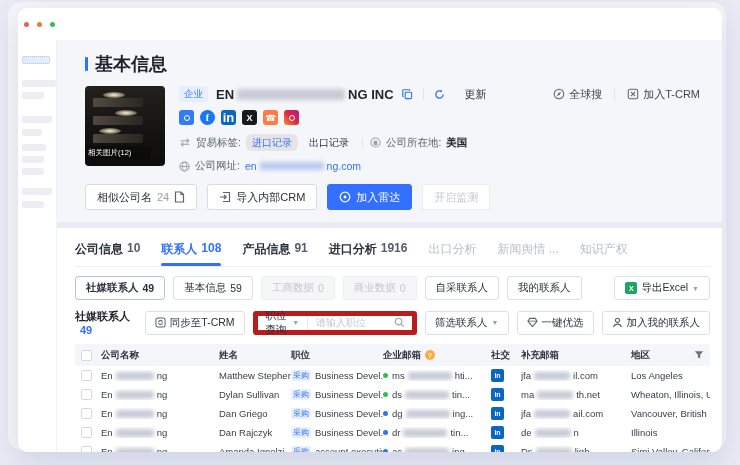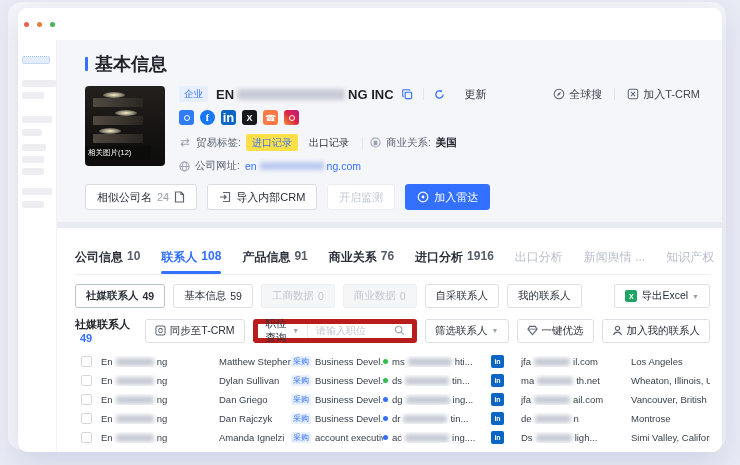--- a/index.html
+++ b/index.html
@@ -13,21 +13,21 @@
   .dot { width:6px; height:6px; border-radius:50%; }
 
   .body { display:flex; height:412px; }
   .sidebar { width:39px; background:#fff; border-right:1px solid #f1f2f6; padding:16px 0 0 4px; flex-shrink:0; }
   .sbar { height:7px; border-radius:2px; background:#eeeef2; }
   .sbar.active { background:#e3edfd; border:1px dotted #a9c6f3; height:8px; }
 
   .content { flex:1; background:#f5f6fa; overflow:hidden; display:flex; flex-direction:column; }
   .top-section { padding:12px 22px 12px 28px; }
   .band { height:6px; background:#e9ebf2; flex-shrink:0; }
-  .bottom-section { background:#fff; flex:1; padding:12px 12px 0 18px; overflow:hidden; }
+  .bottom-section { background:#fff; flex:1; padding:4px 12px 0 18px; overflow:hidden; }
 
   .title-row { display:flex; align-items:center; gap:7px; margin-bottom:10px; }
   .title-bar-accent { width:3px; height:14px; background:#3370ff; border-radius:1px; }
   .section-title { font-size:18px; font-weight:bold; color:#1f2329; }
 
   .company-row { display:flex; gap:14px; }
   .thumb { width:80px; height:80px; border-radius:4px; position:relative; overflow:hidden; flex-shrink:0;
     background:linear-gradient(180deg,#23201d 0%,#161412 55%,#0e0d0c 100%); }
   .thumb .shelf { position:absolute; left:8px; right:22px; height:9px; background:linear-gradient(90deg,#5a5248,#2c2823); border-radius:1px; opacity:.85; }
   .thumb .glow { position:absolute; width:22px; height:6px; border-radius:50%; background:radial-gradient(#fdf3d0,rgba(250,240,200,0)); }
@@ -50,21 +50,21 @@
   .si-fb { background:#1877f2; border-radius:50%; font-family:"Liberation Serif",serif; font-size:10px; }
   .si-li { background:#0a66c2; font-size:13px; }
   .si-x { background:#17191c; font-size:9px; }
   .si-ph { background:#ff7a45; font-size:9px; }
   .si-ig { background:linear-gradient(45deg,#f09433,#dc2743,#bc1888); }
   .ring { width:6px; height:6px; border:1.4px solid #fff; border-radius:50%; display:inline-block; }
 
   .row3 { gap:5px; margin-top:9px; font-size:10.5px; color:#5c6370; }
   .row3 b { color:#23262e; font-weight:bold; }
   .tag { border-radius:2px; padding:1.5px 6px; font-size:10px; cursor:pointer; }
-  .tag-import { color:#3370ff; background:#fde047; }
+  .tag-import { color:#3370ff; background:#e5e5e5;border-radius:6px; }
   .tag-export { color:#2a2f3a; }
   .gray-ic { color:#9aa0ae; display:inline-flex; }
   .row4 { gap:5px; margin-top:8px; font-size:10.5px; color:#5c6370; }
   .weblink { color:#3370ff; display:inline-flex; align-items:center; cursor:pointer; }
 
   .actions-row { display:flex; gap:10px; margin-top:11px; }
   .btn { display:inline-flex; align-items:center; gap:5px; height:26px; padding:0 11px; border:1px solid #d8dbe4; border-radius:3px; background:#fff; font-size:11px; color:#2a2f3a; cursor:pointer; white-space:nowrap; }
   .btn .cnt { color:#9aa0ae; }
   .btn-primary { background:#3370ff; border-color:#3370ff; color:#fff; }
   .btn-disabled { color:#c3c8d4; border-color:#ebedf3; cursor:default; }
@@ -234,21 +234,21 @@
               <span>贸易标签:</span>
               <span class="tag tag-import">进口记录</span>
               <span class="tag tag-export">出口记录</span>
               <span class="v-sep"></span>
               <span class="gray-ic">
                 <svg width="11" height="11" viewBox="0 0 12 12">
                     <circle cx="6" cy="6" r="5" fill="none" stroke="#9aa0ae" stroke-width="1.1"></circle>
                     <rect x="4" y="4" width="4" height="5" fill="#9aa0ae"></rect>
                   </svg>
               </span>
-              <span>商业关系:</span>
+              <span>公司所在地:</span>
               <b>美国</b>
             </div>
 
             <div class="ci-row row4">
               <span class="gray-ic">
                 <svg width="11" height="11" viewBox="0 0 12 12">
                     <circle cx="6" cy="6" r="5" fill="none" stroke="#9aa0ae" stroke-width="1.1"></circle>
                     <ellipse cx="6" cy="6" rx="2.2" ry="5" fill="none" stroke="#9aa0ae" stroke-width="1"></ellipse>
                     <path d="M1 6 H11" stroke="#9aa0ae" stroke-width="1"></path>
                   </svg>
@@ -276,54 +276,50 @@
           </button>
           <button class="btn">
             <span>
               <svg width="12" height="12" viewBox="0 0 12 12">
                   <path d="M4 1.5 H10.5 V10.5 H4" fill="none" stroke="#5b6270" stroke-width="1.2"></path>
                   <path d="M1 6 H7 M5 4 L7.2 6 L5 8" fill="none" stroke="#5b6270" stroke-width="1.2"></path>
                 </svg>
             </span>
             <span>导入内部CRM</span>
           </button>
-          <button class="btn btn-disabled">
-            <span>开启监测</span>
-          </button>
           <button class="btn btn-primary">
             <span>
               <svg width="12" height="12" viewBox="0 0 12 12">
                   <circle cx="6" cy="6" r="4.8" fill="none" stroke="#fff" stroke-width="1.2"></circle>
                   <circle cx="6" cy="6" r="1.4" fill="#fff"></circle>
                 </svg>
             </span>
             <span>加入雷达</span>
           </button>
+          <button class="btn btn-disabled">
+            <span>开启监测</span>
+          </button>
         </div>
       </div>
 
       <div class="band"></div>
 
       <div class="bottom-section">
         <div class="tabs-row" id="tabs-row">
             <div class="tab state-normal">
     <span class="t-label">公司信息</span>
     <span class="t-count">10</span>
   </div>
             <div class="tab state-active">
     <span class="t-label">联系人</span>
     <span class="t-count">108</span>
   </div>
             <div class="tab state-normal">
     <span class="t-label">产品信息</span>
     <span class="t-count">91</span>
-  </div>
-            <div class="tab state-normal">
-    <span class="t-label">商业关系</span>
-    <span class="t-count">76</span>
   </div>
             <div class="tab state-normal">
     <span class="t-label">进口分析</span>
     <span class="t-count">1916</span>
   </div>
             <div class="tab state-disabled">
     <span class="t-label">出口分析</span>
 
   </div>
             <div class="tab state-disabled">
@@ -414,20 +410,42 @@
                     <circle cx="6" cy="3.6" r="2.3" fill="none" stroke="#5b6270" stroke-width="1.2"></circle>
                     <path d="M1.6 11 A4.6 4.6 0 0 1 10.4 11" fill="none" stroke="#5b6270" stroke-width="1.2"></path>
                   </svg>
               </span>
               <span>加入我的联系人</span>
             </button>
           </span>
         </div>
 
         <div class="table">
+          <div class="thead">
+            <div class="th">
+                <span class="cb"></span>
+              </div>
+            <div class="th">公司名称</div>
+            <div class="th">姓名</div>
+            <div class="th">职位</div>
+            <div class="th">
+                <span>企业邮箱</span>
+                <span class="help"></span>
+              </div>
+            <div class="th">社交</div>
+            <div class="th">补充邮箱</div>
+            <div class="th c-region-h">
+              <span>地区</span>
+              <span>
+                <svg width="10" height="10" viewBox="0 0 12 12">
+                    <path d="M1 1.5 H11 L7.4 5.8 V10.2 L4.6 8.8 V5.8 Z" fill="#6a7080"></path>
+                  </svg>
+              </span>
+            </div>
+          </div>
           <div id="tbody">
               <div class="trow">
     <div class="td">
                   <span class="cb"></span>
                 </div>
     <div class="td">
       <span>En</span>
                   <span class="blur b-co"></span>
                   <span>ng</span>
     </div>
@@ -533,21 +551,21 @@
                   <span>tin...</span>
     </div>
     <div class="td">
                   <span class="li"></span>
                 </div>
     <div class="td">
       <span>de</span>
                   <span class="blur b-alt"></span>
                   <span>n</span>
     </div>
-    <div class="td">Montrose</div>
+    <div class="td">Illinois</div>
   </div>
               <div class="trow">
     <div class="td">
                   <span class="cb"></span>
                 </div>
     <div class="td">
       <span>En</span>
                   <span class="blur b-co"></span>
                   <span>ng</span>
     </div>

